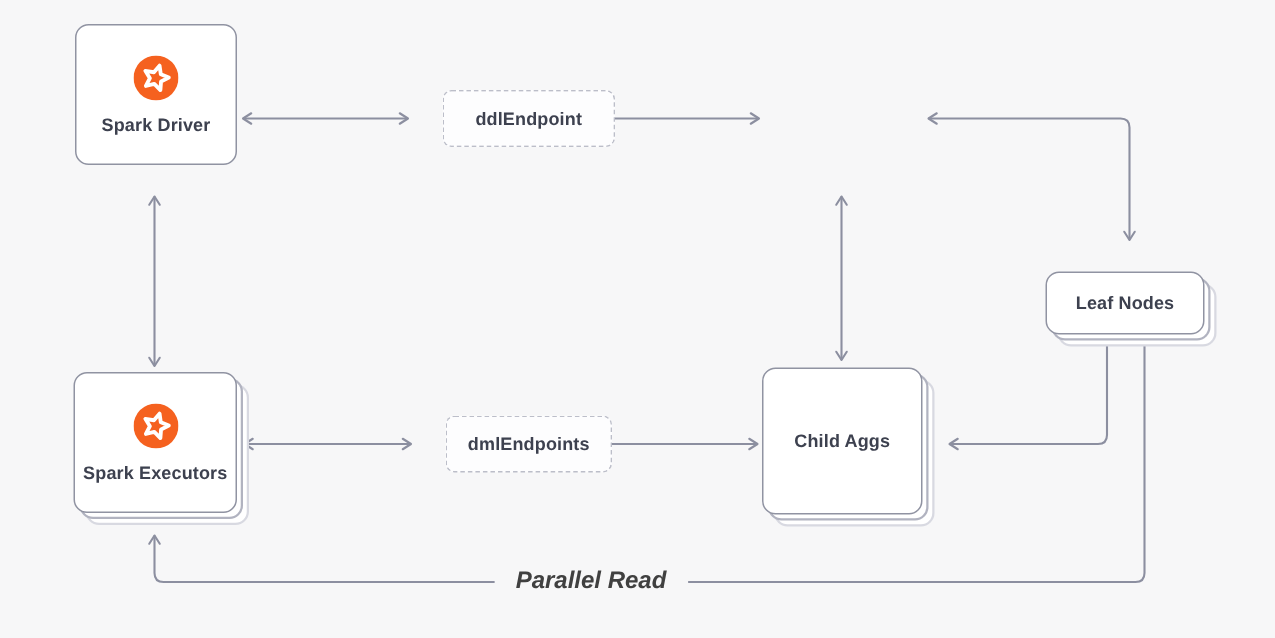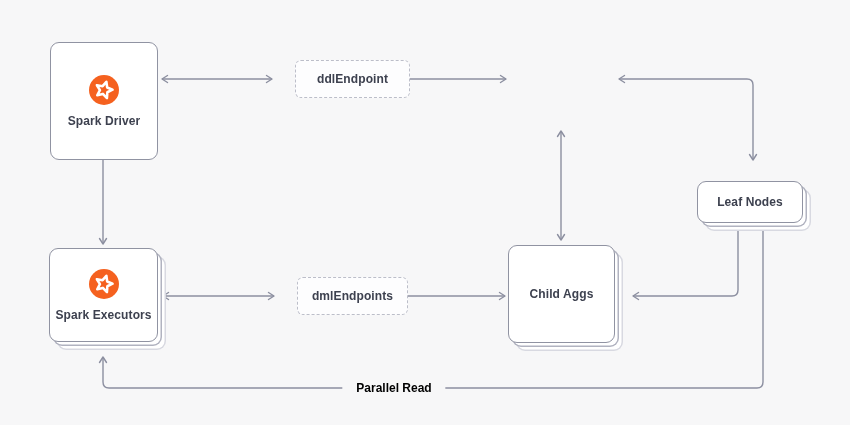--- a/index.html
+++ b/index.html
@@ -20,22 +20,22 @@
   .stack{
     box-shadow:
       4px 4px 0 -1.5px #ffffff,
       4px 4px 0 0 #b1b3c0,
       8px 8px 0 -1.5px #ffffff,
       8px 8px 0 0 #d8d9e1;
   }
   .spark-icon{width:30px;height:30px;display:block;}
   .edge-label{
     position:absolute;background:#f7f7f8;padding:0 14px;
-    font-size:12px;font-weight:700;color:#000000;white-space:nowrap;
-    transform:translateX(-50%);line-height:16px;
+    font-size:16px;font-weight:700;color:#404040;white-space:nowrap;
+    transform:translateX(-50%);line-height:16px;font-style:italic;
   }
 </style>
 </head>
 <body>
 
 <div class="canvas">
 
   <svg class="wires" xmlns="http://www.w3.org/2000/svg" width="850" height="425">
     <defs>
       <marker id="ah" viewBox="0 0 10 10" refX="8" refY="5" markerWidth="10" markerHeight="10" orient="auto-start-reverse" markerUnits="userSpaceOnUse">
@@ -48,21 +48,21 @@
       <path d="M619,79 H747 Q753,79 753,85 V160" marker-start="url(#ah)" marker-end="url(#ah)"></path>
       <path d="M103,131 V244" marker-start="url(#ah)" marker-end="url(#ah)"></path>
       <path d="M561,131 V240" marker-start="url(#ah)" marker-end="url(#ah)"></path>
       <path d="M163,296 H274" marker-start="url(#ah)" marker-end="url(#ah)"></path>
       <path d="M391,296 H505" marker-start="url(#ah)" marker-end="url(#ah)"></path>
       <path d="M738,220 V290 Q738,296 732,296 H633" marker-start="url(#ah)" marker-end="url(#ah)"></path>
       <path d="M103,357 V382 Q103,388 109,388 H757 Q763,388 763,382 V220" marker-start="url(#ah)" marker-end="url(#ah)"></path>
     </g>
   </svg>
 
-  <div class="node" style="left:50px;top:42px;width:108px;height:118px">
+  <div class="node" style="left:50px;top:16px;width:108px;height:94px">
     <span class="spark-icon">
       <svg viewBox="0 0 28 28" width="30" height="30">
         <circle cx="14" cy="14" r="14" fill="#f5611f"></circle>
         <path d="M14,6 L16.23,10.93 L21.61,11.53 L17.61,15.17 L18.70,20.47 L14,17.8 L9.30,20.47 L10.39,15.17 L6.39,11.53 L11.77,10.93 Z" fill="none" stroke="#ffffff" stroke-width="2.4" stroke-linejoin="round" transform="rotate(16 14 14)"></path>
       </svg>
     </span>
     <span class="node-label">Spark Driver</span>
   </div>
 
   <div class="node dashed" style="left:275px;top:60px;width:115px;height:38px">

